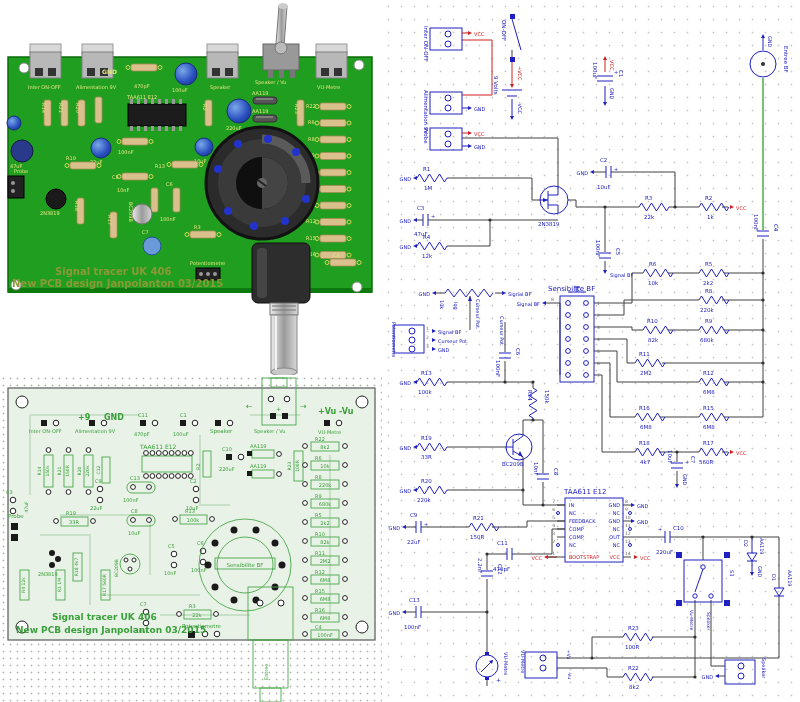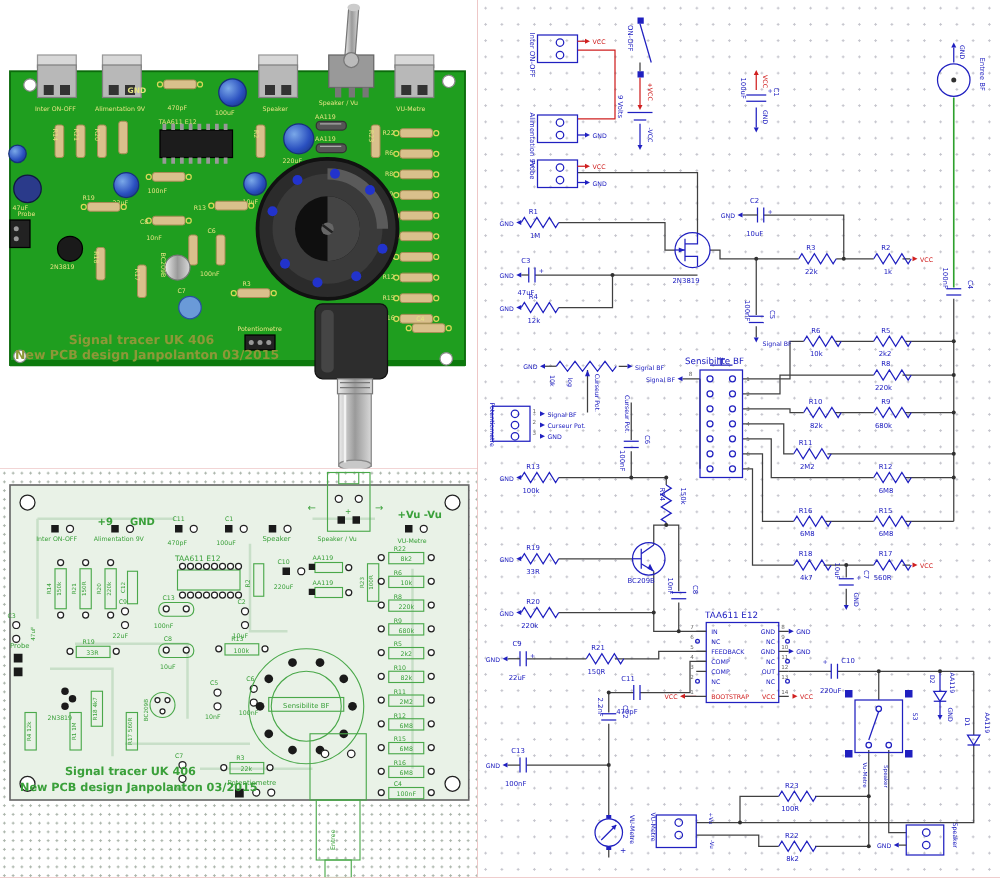--- a/index.html
+++ b/index.html
@@ -1,16 +1,16 @@
 <!DOCTYPE html>
 <html><head>
 <meta charset="utf-8">
 <style>
   html,body{margin:0;padding:0;background:#fff}
-  #stage{position:relative;width:800px;height:702px;background:#b91c1c;overflow:hidden;font-family:"DejaVu Sans",sans-serif}
+  #stage{position:relative;width:800px;height:702px;background:#22c55e;overflow:hidden;font-family:"DejaVu Sans",sans-serif}
   .panel{position:absolute}
   #p3d{left:0;top:0;width:382px;height:375px;background:#fff}
   #playout{left:0;top:375px;width:382px;height:327px;background:#fff;background-image:radial-gradient(circle,#aab4aa 0.9px,transparent 1.05px);background-size:7px 7px}
   #pschem{left:382px;top:0;width:418px;height:702px;background:#fff;background-image:radial-gradient(circle,#c4c4cc 0.9px,transparent 1.05px);background-size:13px 13px}
   svg{position:absolute;left:0;top:0}
   svg text{font-family:"DejaVu Sans",sans-serif}
   
   .wire{stroke:#404040;stroke-width:1;fill:none}
   .rwire{stroke:#d02020;stroke-width:1;fill:none}
   .bwire{stroke:#2020c0;stroke-width:1;fill:none}

